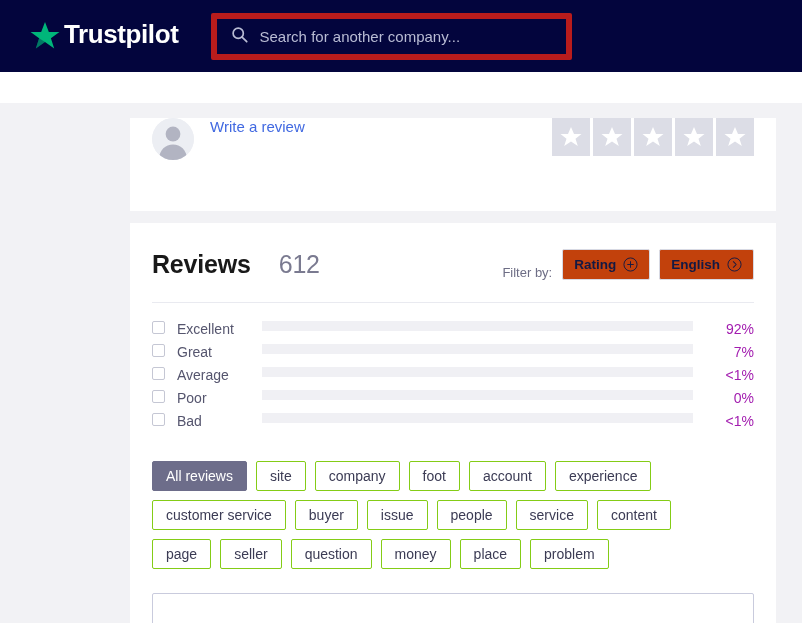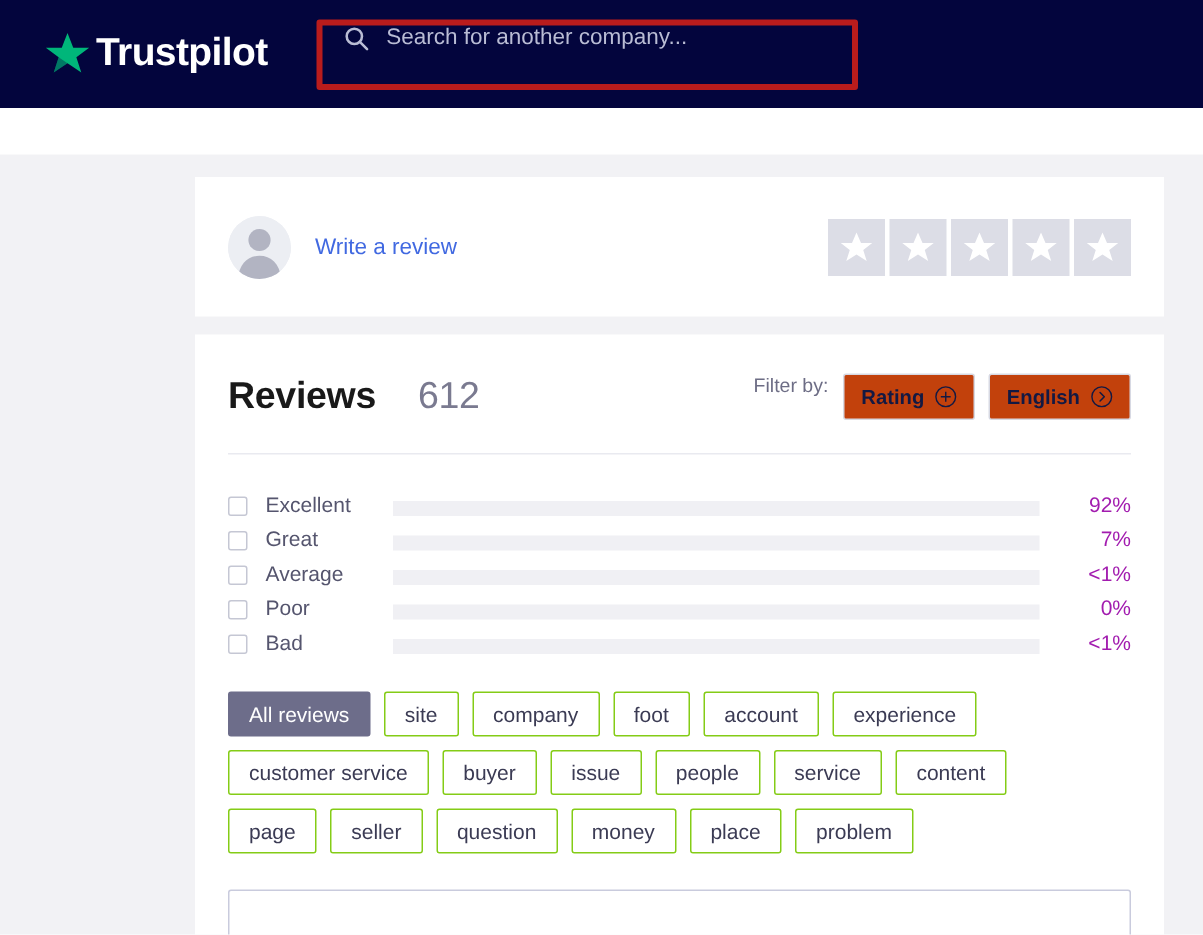--- a/index.html
+++ b/index.html
@@ -38,23 +38,24 @@
   .logo-text {
     color: #ffffff;
     font-size: 26px;
     font-weight: bold;
     letter-spacing: -0.4px;
     line-height: 1;
   }
   .search-box {
     width: 361px;
     height: 47px;
-    border: 4px solid #b91c1c;
+    border: 6px solid #b91c1c;
     border-radius: 2px;
     display: flex;
+    align-items: center;
     padding: 0 14px;
     box-sizing: border-box;
     background: transparent;
   }
   .search-icon {
     width: 17px;
     height: 17px;
     flex: none;
     margin-right: 11px;
   }
@@ -79,21 +80,20 @@
     width: 646px;
     margin: 0 0 0 130px;
     background: #ffffff;
     box-sizing: border-box;
   }
 
   
   .card-write {
     height: 93px;
     display: flex;
-    align-items: center;
     padding: 0 22px 0 22px;
     margin-bottom: 12px;
   }
   .avatar {
     width: 42px;
     height: 42px;
     border-radius: 50%;
     background: #eceef3;
     flex: none;
     overflow: hidden;
@@ -141,21 +141,21 @@
   }
   .reviews-count {
     font-size: 25px;
     color: #7a7a90;
     margin-left: 12px;
     letter-spacing: -0.2px;
   }
   .filter-group {
     margin-left: auto;
     display: flex;
-    align-items: flex-start;
+    align-items: flex-end;
     gap: 9px;
   }
   .filter-label {
     font-size: 13px;
     color: #6d6d85;
     margin-right: 1px;
   }
   .filter-btn {
     height: 31px;
     border: 1px solid #d7d9e3;
@@ -175,21 +175,21 @@
 
   .divider {
     height: 1px;
     background: #e9eaf0;
     margin: 0 0 18px 0;
   }
 
   
   .dist-row {
     display: flex;
-    align-items: flex-end;
+    align-items: flex-start;
     height: 23px;
   }
   .dist-check {
     width: 13px;
     height: 13px;
     border: 1px solid #c5c7d4;
     border-radius: 2px;
     background: #fff;
     flex: none;
     cursor: pointer;

